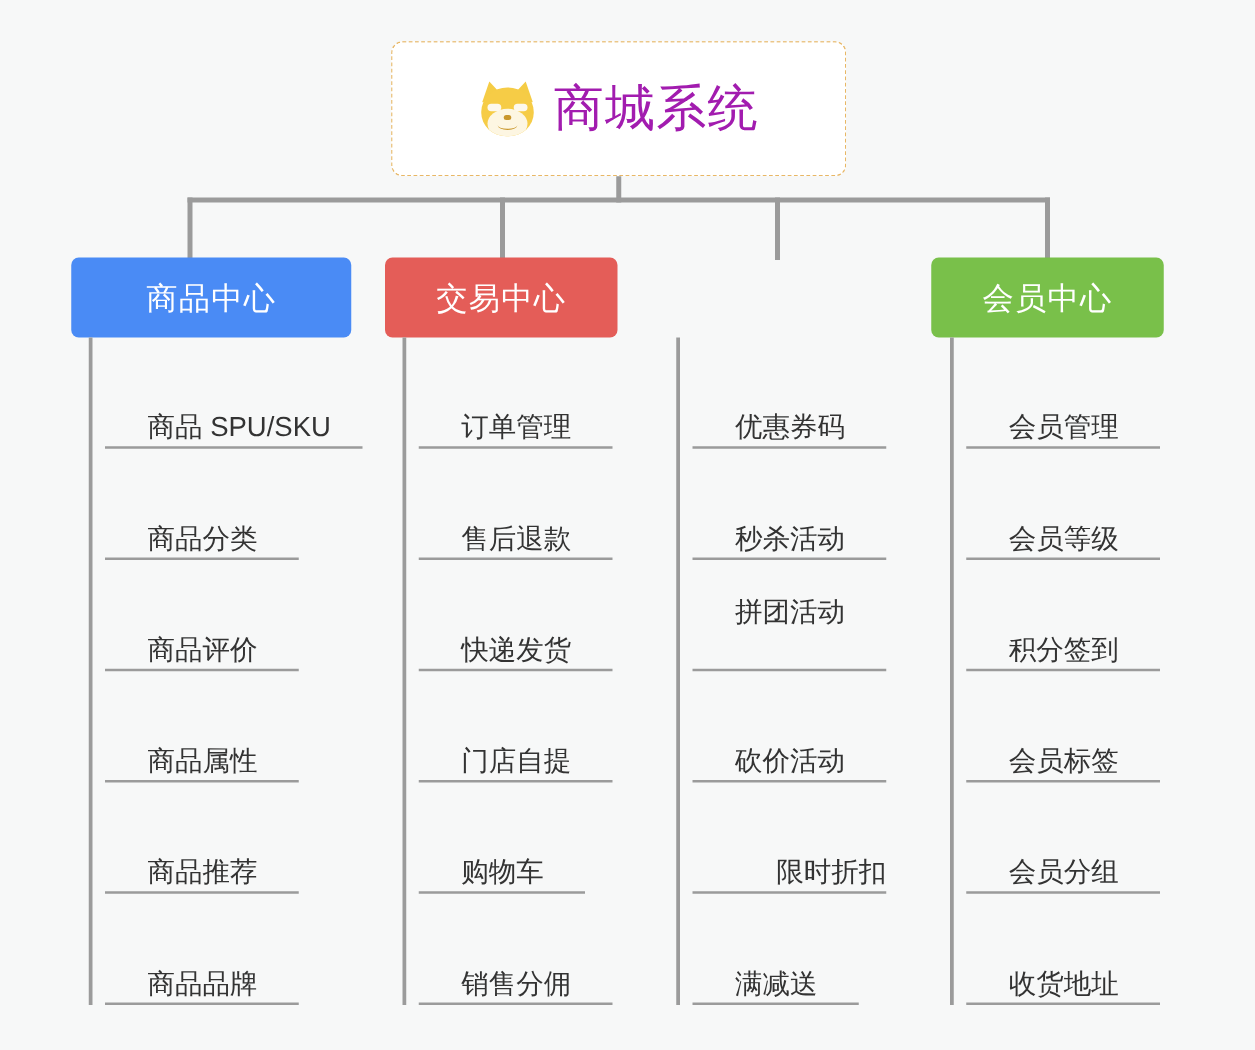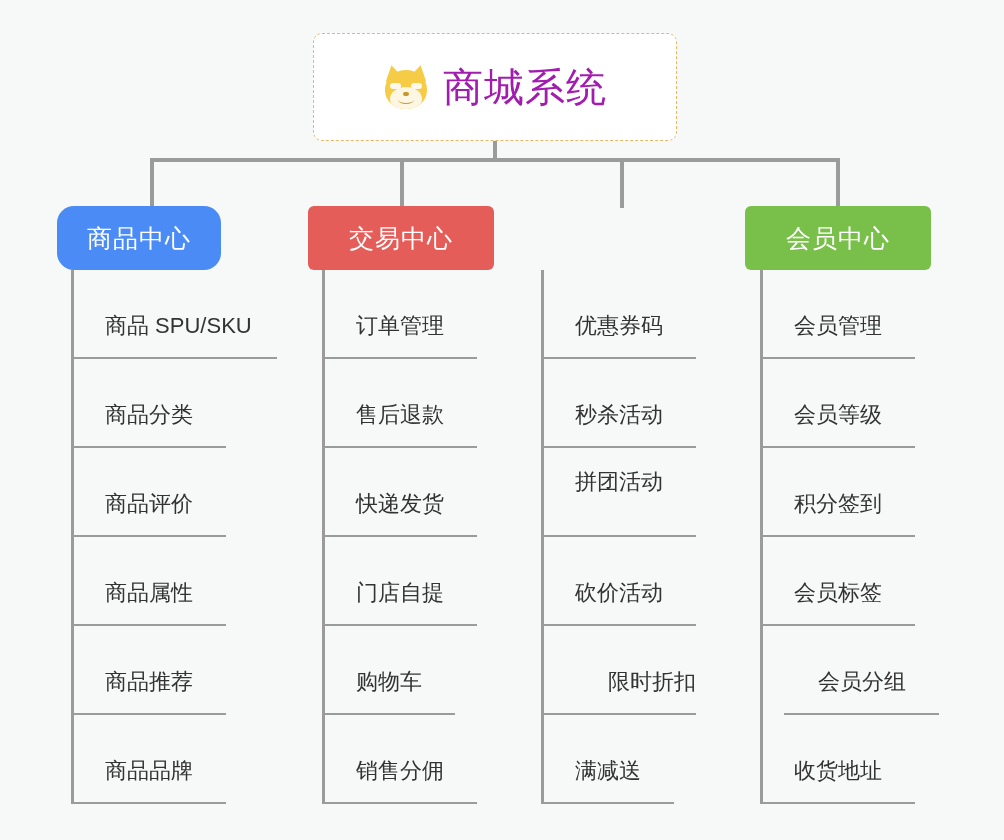--- a/index.html
+++ b/index.html
@@ -142,27 +142,27 @@
   }
   .leaf-rail {
     position: absolute;
     left: 0;
     top: 0;
     width: 3px;
     background: #9b9b9b;
   }
   .leaf-item {
     position: absolute;
-    left: 0;
+    left: 13px;
     height: 89px;
     box-sizing: border-box;
     display: flex;
     align-items: flex-end;
     padding-left: 34px;
-    padding-bottom: 19px;
+    padding-bottom: 3px;
     border-bottom: 2px solid #9b9b9b;
     white-space: nowrap;
   }
   .leaf-label {
     color: #333333;
     font-size: 22px;
     line-height: 1.1;
   }
 </style>
 </head>
@@ -187,21 +187,21 @@
 
   <div class="conn conn-v" style="left:493px; top:141px; height:21px;"></div>
 
   <div class="conn conn-h" style="left:150px; top:158px; width:690px;"></div>
 
   <div class="conn conn-v" style="left:150px; top:158px; height:50px;"></div>
   <div class="conn conn-v" style="left:400px; top:158px; height:50px;"></div>
   <div class="conn conn-v" style="left:620px; top:158px; height:50px;"></div>
   <div class="conn conn-v" style="left:836px; top:158px; height:50px;"></div>
 
-  <div class="cat-box" style="left: 57px; width: 164px; background: rgb(74, 139, 245); border-radius: 17px;">
+  <div class="cat-box" style="left: 57px; width: 224px; background: rgb(74, 139, 245);">
     <span>商品中心</span>
   </div>
   <div class="cat-box" style="left: 308px; width: 186px; background: rgb(228, 93, 88);">
     <span>交易中心</span>
   </div>
   <div class="cat-box" style="left: 745px; width: 186px; background: rgb(121, 192, 74);">
     <span>会员中心</span>
   </div>
 
   <div class="leaf-col" style="left:71px;">
@@ -277,21 +277,21 @@
       </div>
     <div class="leaf-item" style="top:89px;  width:155px;">
         <span class="leaf-label">会员等级</span>
       </div>
     <div class="leaf-item" style="top:178px; width:155px;">
         <span class="leaf-label">积分签到</span>
       </div>
     <div class="leaf-item" style="top:267px; width:155px;">
         <span class="leaf-label">会员标签</span>
       </div>
-    <div class="leaf-item" style="top:356px; width:155px;margin-left:24px;">
+    <div class="leaf-item" style="top:356px; width:155px;">
         <span class="leaf-label">会员分组</span>
       </div>
     <div class="leaf-item" style="top:445px; width:155px;">
         <span class="leaf-label">收货地址</span>
       </div>
   </div>
 
 </div>
 
 </body></html>

